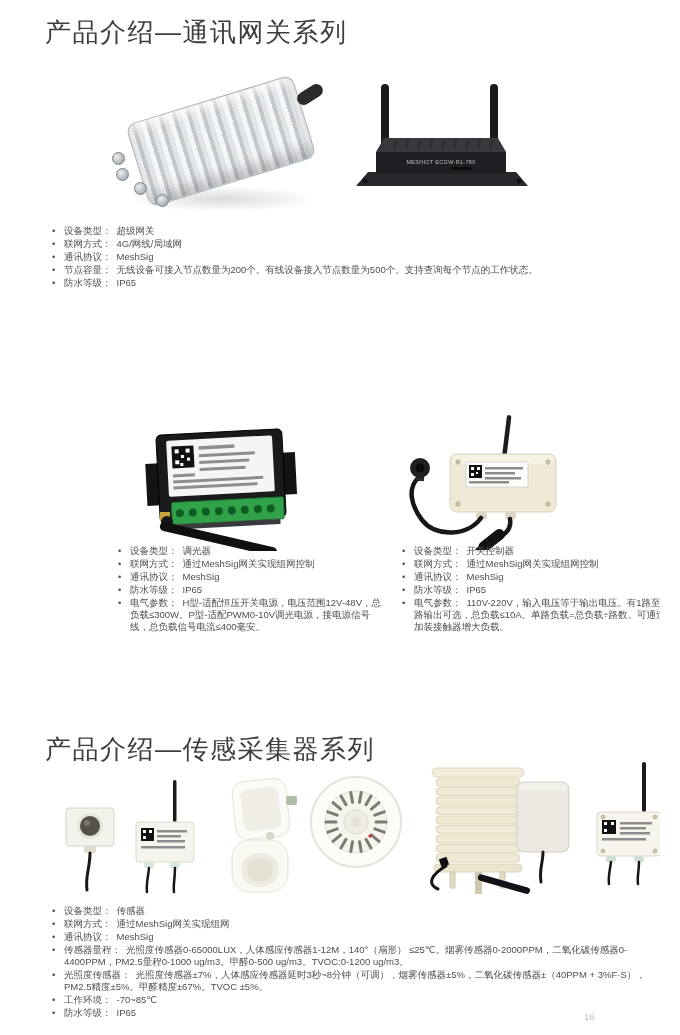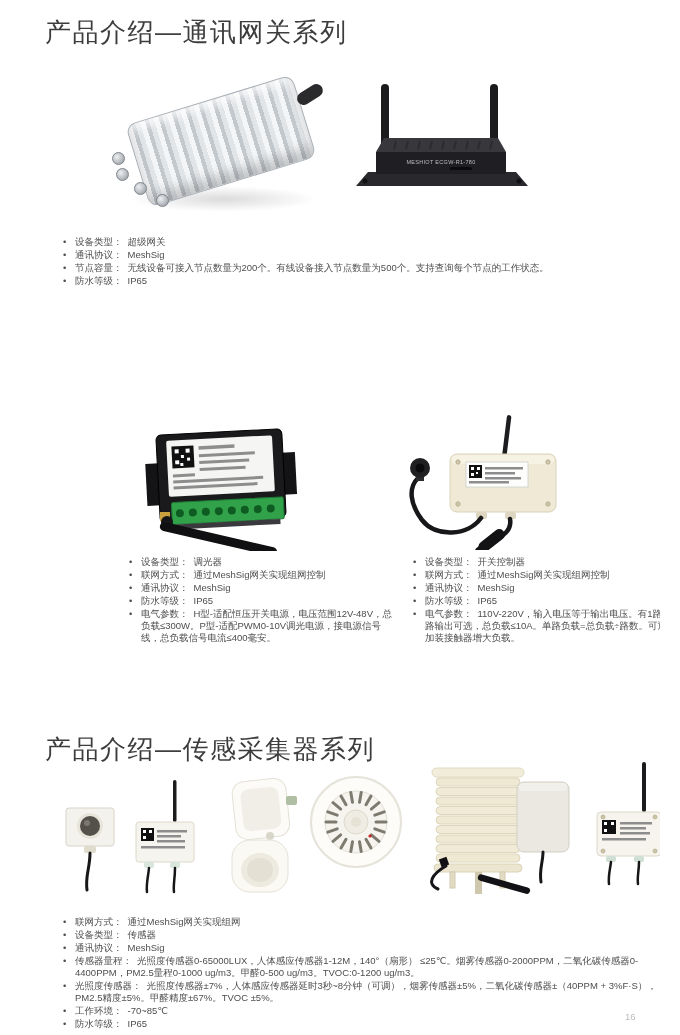--- a/index.html
+++ b/index.html
@@ -1,26 +1,26 @@
 <!DOCTYPE html>
 <html><head>
 <meta charset="utf-8">
 <style>
   html,body{margin:0;padding:0;background:#ffffff;}
   .page{position:relative;width:660px;height:1035px;background:#ffffff;overflow:hidden;
         font-family:"Liberation Sans","DejaVu Sans",sans-serif;}
   .sec-title{position:absolute;left:45px;font-size:26px;color:#3d3d3d;font-weight:400;
              letter-spacing:1.5px;white-space:nowrap;}
-  .specs{position:absolute;margin:12px;padding:0;list-style:none;font-size:9.5px;
+  .specs{position:absolute;margin:1px;padding:0;list-style:none;font-size:9.5px;
          line-height:12.4px;color:#4e4e4e;}
   .spec{position:relative;padding-left:17px;margin:0 0 0.5px 0;}
   .spec::before{content:"•";position:absolute;left:5px;top:0;color:#4e4e4e;}
   .lab{margin-right:5px;}
   .img-wrap{position:absolute;}
-  .pagenum{position:absolute;left:625px;top:1011px;font-size:9.5px;color:#bcbcbc;}
+  .pagenum{position:absolute;left:584px;top:1011px;font-size:9.5px;color:#bcbcbc;}
 
   
   .alum-shadow{position:absolute;left:28px;top:118px;width:190px;height:26px;border-radius:50%;
                background:radial-gradient(ellipse at center,rgba(0,0,0,0.14),rgba(0,0,0,0) 70%);}
   .alum-body{position:absolute;left:34px;top:30px;width:172px;height:84px;transform:rotate(-17deg);
              border-radius:10px;border:1px solid #aab0b6;
              background:repeating-linear-gradient(90deg,#f4f5f7 0 5px,#c3c8cd 5px 9px,#e2e5e8 9px 14px);
              box-shadow:inset 0 -10px 12px rgba(0,0,0,0.18), inset 0 6px 8px rgba(255,255,255,0.7);}
   .alum-knob{position:absolute;left:196px;top:20px;width:28px;height:13px;border-radius:7px;
              background:#2b2b2e;transform:rotate(-32deg);}
@@ -65,20 +65,21 @@
         <line x1="140" y1="63" x2="138" y2="71"></line>
       </g>
       <rect x="24" y="74" width="130" height="22" fill="#1f1f23"></rect>
       <text x="89" y="86" font-size="5.5" fill="#bdbdc2" text-anchor="middle" letter-spacing="0.3">MESHIOT ECGW-R1-780</text>
       <rect x="98" y="89" width="22" height="3" rx="1.5" fill="#0b0b0d"></rect>
     </svg>
   </div>
 
   <ul class="specs" style="left:46px;top:224px;width:575px">
     <li class="spec"><span class="lab">设备类型：</span><span>超级网关</span></li>
+    <li class="spec"><span class="lab">联网方式：</span><span>4G/网线/局域网</span></li>
     <li class="spec"><span class="lab">通讯协议：</span><span>MeshSig</span></li>
     <li class="spec"><span class="lab">节点容量：</span><span>无线设备可接入节点数量为200个。有线设备接入节点数量为500个。支持查询每个节点的工作状态。</span></li>
     <li class="spec"><span class="lab">防水等级：</span><span>IP65</span></li>
   </ul>
 
 
   <div class="img-wrap" style="left:126px;top:416px;width:190px;height:135px">
     <svg width="190" height="135" viewBox="0 0 190 135">
       <g transform="rotate(-3 95 60)">
         <rect x="20" y="44" width="18" height="42" fill="#141417"></rect>
@@ -300,22 +301,22 @@
           <rect x="97" y="78" width="44" height="2.5"></rect>
         </g>
       <rect x="101" y="96" width="10" height="6" rx="2" fill="#cfdfd4"></rect>
       <rect x="129" y="96" width="10" height="6" rx="2" fill="#cfdfd4"></rect>
       <path d="M106,102 C105,110 103,116 104,124" stroke="#17171a" stroke-width="2.5" fill="none" stroke-linecap="round"></path>
       <path d="M134,102 C134,111 132,117 133,124" stroke="#17171a" stroke-width="2.5" fill="none" stroke-linecap="round"></path>
     </svg>
   </div>
 
   <ul class="specs" style="left:46px;top:904px;width:618px">
+    <li class="spec"><span class="lab">设备类型：</span><span>传感器</span></li>
     <li class="spec"><span class="lab">联网方式：</span><span>通过MeshSig网关实现组网</span></li>
-    <li class="spec"><span class="lab">设备类型：</span><span>传感器</span></li>
     <li class="spec"><span class="lab">通讯协议：</span><span>MeshSig</span></li>
     <li class="spec"><span class="lab">传感器量程：</span><span>光照度传感器0-65000LUX，人体感应传感器1-12M，140°（扇形） ≤25℃。烟雾传感器0-2000PPM，二氧化碳传感器0-4400PPM，PM2.5量程0-1000 ug/m3。甲醛0-500 ug/m3。TVOC:0-1200 ug/m3。</span></li>
     <li class="spec"><span class="lab">光照度传感器：</span><span>光照度传感器±7%，人体感应传感器延时3秒~8分钟（可调），烟雾传感器±5%，二氧化碳传感器±（40PPM + 3%F·S），PM2.5精度±5%。甲醛精度±67%。TVOC ±5%。</span></li>
     <li class="spec"><span class="lab">工作环境：</span><span>-70~85℃</span></li>
     <li class="spec"><span class="lab">防水等级：</span><span>IP65</span></li>
   </ul>
 
   <div class="pagenum">16</div>
 </div>
 

